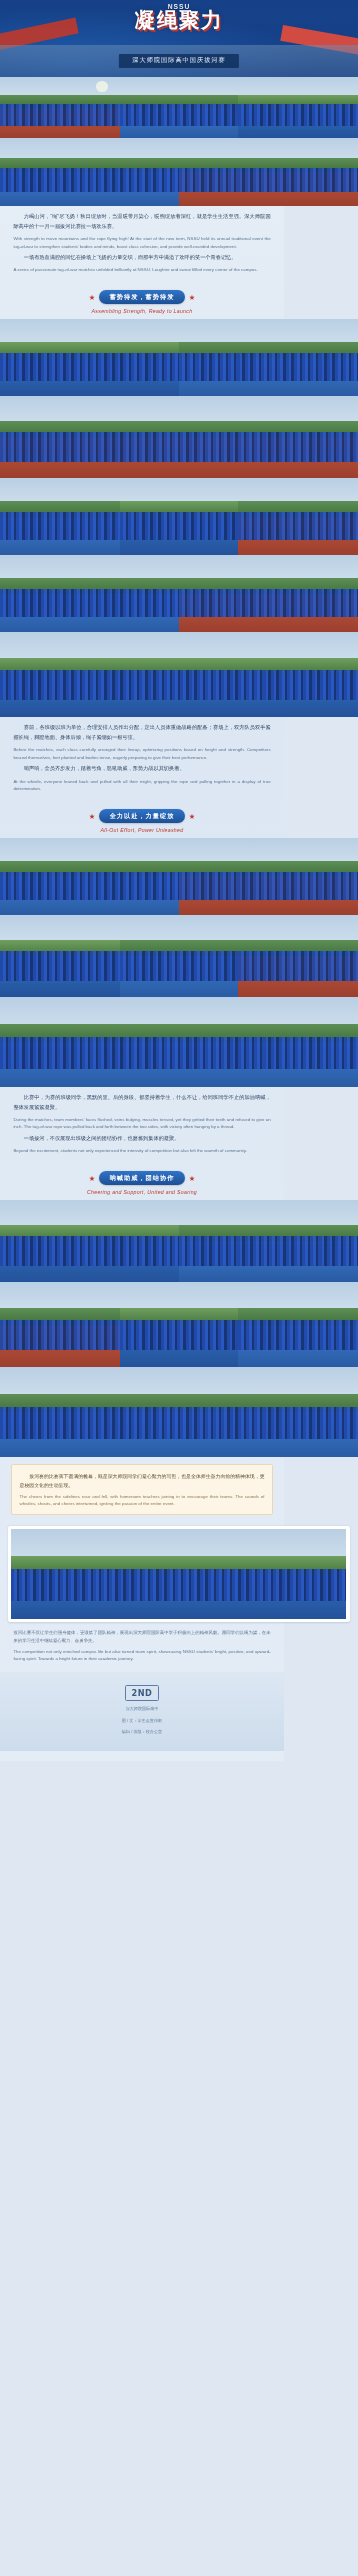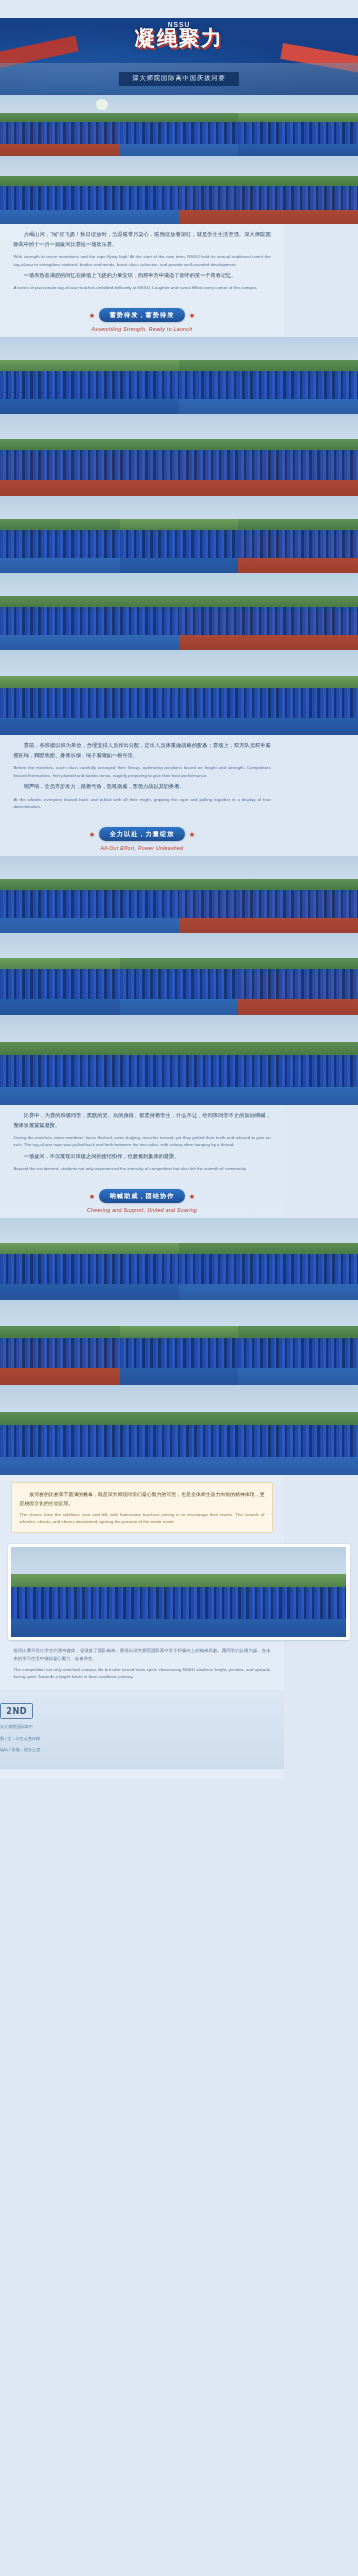--- a/index.html
+++ b/index.html
@@ -7,21 +7,20 @@
     width: 358px;
     background: #dfe8f2;
     font-family: "Liberation Sans", sans-serif;
     color: #233a55;
   }
   .page {
     width: 284px;
     position: relative;
     background: linear-gradient(180deg,#e8eff7 0%, #dce7f3 40%, #e4ecf6 100%);
     padding-bottom: 10.3px;
-    margin-top: 18px;
   }
 
   
   .hero {
     position: relative;
     width: 358px;
     height: 77px;
     background: linear-gradient(180deg,#1b4f9c 0%, #2566b8 45%, #2f74c8 100%);
     overflow: hidden;
   }
@@ -128,21 +127,21 @@
   
   .callout {
     margin: 7.2px 11.3px; background:#fdf6e6; border:0.5px solid #e8d9b0;
     border-radius:2.1px; padding:6.2px 7.2px;
   }
   .callout p.cn { font-size:4.9px; line-height:1.85; color:#5a4a2a; text-indent:2em; text-align:justify; }
   .callout p.en { font-size:4.4px; line-height:1.7; color:#8a7650; text-align:justify; margin-top:3.1px; }
 
   
   .footer {
-    margin-top:8.2px; padding:13.4px 0 15.5px; 
+    margin-top:8.2px; padding:13.4px 0 15.5px; text-align:center;
     background: linear-gradient(180deg,#dce7f3,#cddcec);
   }
   .footer .mark {
     display:inline-block; border:1px solid #5b7ca8; color:#3c5b80;
     font-size:8.2px; font-weight:bold; letter-spacing:0.5px;
     padding:2.1px 5.2px; border-radius:1.5px; font-family:"DejaVu Sans", sans-serif;
   }
   .footer .meta { font-size:4.1px; color:#64809f; line-height:1.8; margin-top:4.1px; }
 
   .credits { padding: 2.1px 13.4px 0; }

